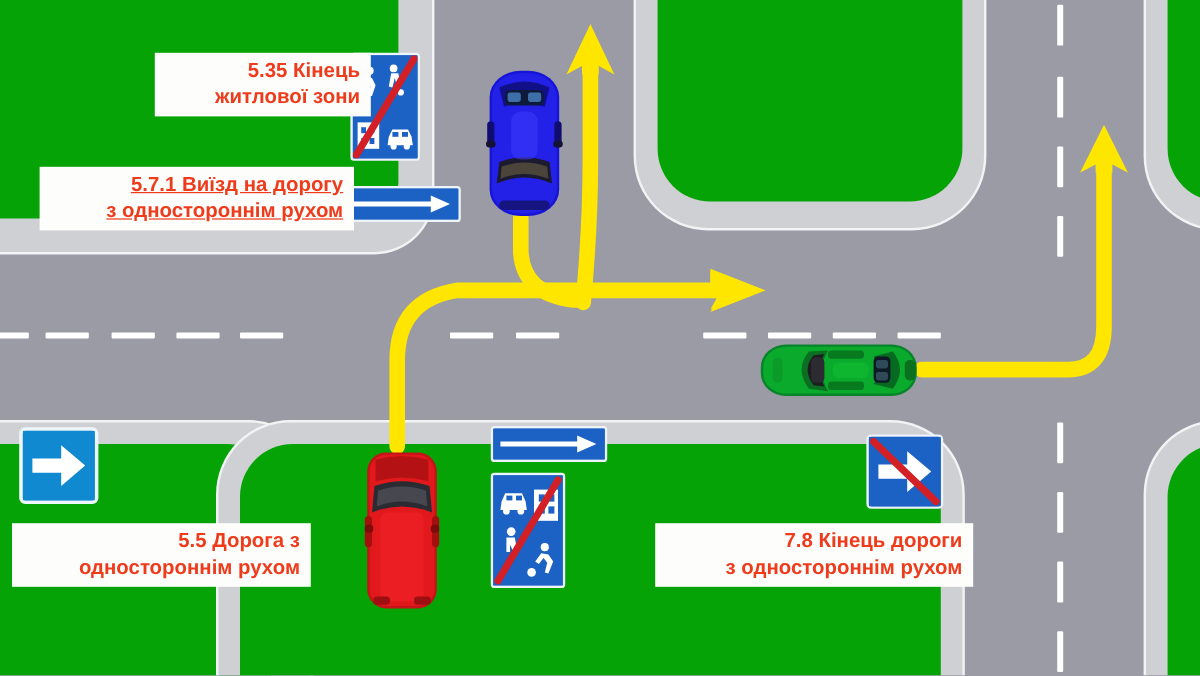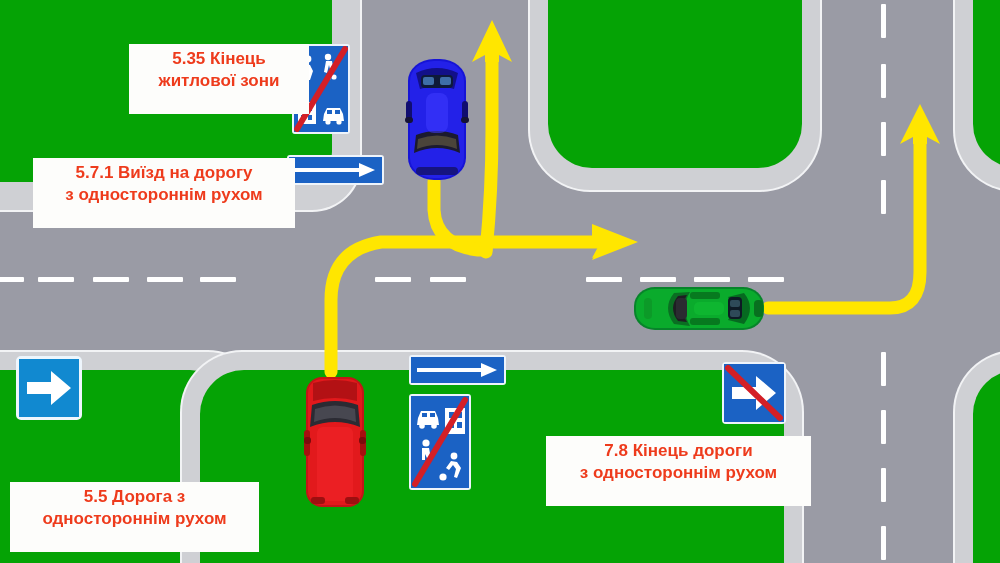--- a/index.html
+++ b/index.html
@@ -57,22 +57,22 @@
   }
 
   
   .label {
     position: absolute;
     background: #fdfdfb;
     color: #ee3b1c;
     font-weight: bold;
     font-size: 17px;
     line-height: 1.28;
-    text-align: center;
-    padding: 4px 9px 22px 9px;
+    text-align: right;
+    padding: 4px 9px 5px 9px;
     white-space: pre;
     letter-spacing: 0px;
   }
 
   
   .sign {
     position: absolute;
     box-sizing: border-box;
   }
   .sign-oneway-wide {
@@ -318,22 +318,22 @@
     <svg width="60" height="58" viewBox="0 0 60 58">
       <rect x="0" y="0" width="60" height="58" fill="#1b62c4"></rect>
       <path d="M8,23 L32,23 L32,12 L52,29 L32,46 L32,35 L8,35 Z" fill="#ffffff"></path>
       <line x1="4" y1="4" x2="56" y2="54" stroke="#d31f26" stroke-width="6" stroke-linecap="round"></line>
     </svg>
   </div>
 
   <div class="label" style="left:129px; top:44px; width:162px;">5.35 Кінець
 житлової зони</div>
 
-  <div class="label" style="left:33px; top:158px; width:244px;">5.7.1 Виїзд на дорогу
+  <div class="label" style="left:33px; top:139px; width:244px;text-decoration:underline;">5.7.1 Виїзд на дорогу
 з одностороннім рухом</div>
 
-  <div class="label" style="left:10px; top:436px; width:231px;margin-top:46px;">5.5 Дорога з
+  <div class="label" style="left:10px; top:436px; width:231px;">5.5 Дорога з
 одностороннім рухом</div>
 
   <div class="label" style="left:546px; top:436px; width:247px;">7.8 Кінець дороги
 з одностороннім рухом</div>
 
 </div>
 
 </body></html>

